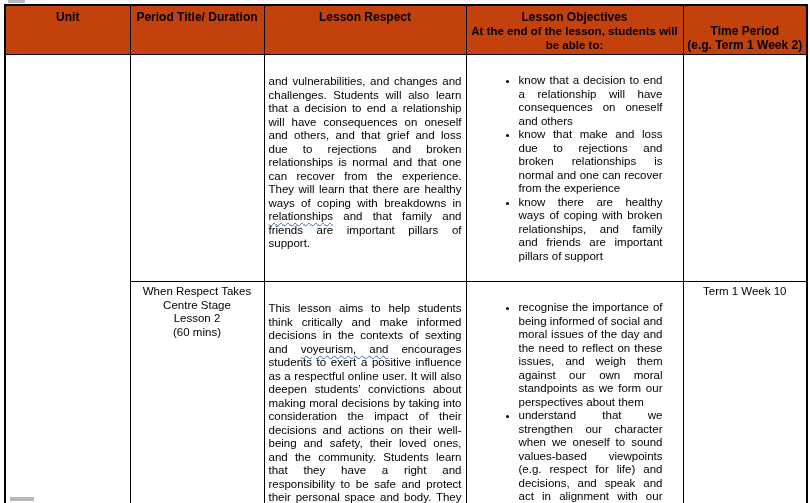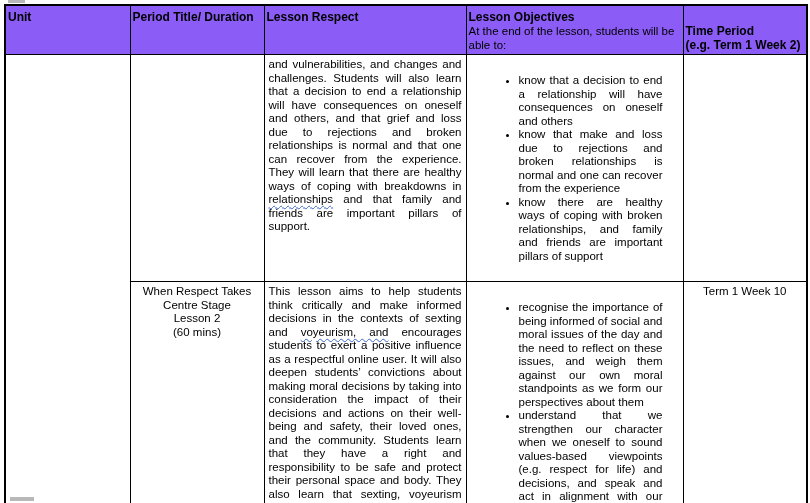--- a/index.html
+++ b/index.html
@@ -34,42 +34,42 @@
     table-layout: fixed;
     border: 2px solid #000000;
   }
   th, td {
     border: 1px solid #000000;
     vertical-align: top;
     padding: 2px 3px;
     overflow: hidden;
   }
   thead th {
-    background: #8b5cf6;
+    background: #c2410c;
     font-size: 12px;
     line-height: 14px;
-    text-align: left;
+    text-align: center;
     font-weight: bold;
     padding: 4px 2px 2px 2px;
   }
   .th-sub {
     display: block;
-    font-weight: normal;
+    font-weight: bold;
     font-size: 11.5px;
     line-height: 13.5px;
     margin-top: 1px;
   }
   .pre-line { white-space: pre-line; }
   td {
     font-size: 11.5px;
     line-height: 13.5px;
   }
   td.overview-cell {
     text-align: justify;
-    padding: 3px 4px 2px 4px;
+    padding: 20px 4px 2px 4px;
   }
   td.objectives-cell {
     padding: 3px 4px 2px 0;
   }
   .objectives-list {
     margin: 16px;
     padding: 0 0 0 36px;
     list-style: disc outside;
   }
   .objectives-list li {

